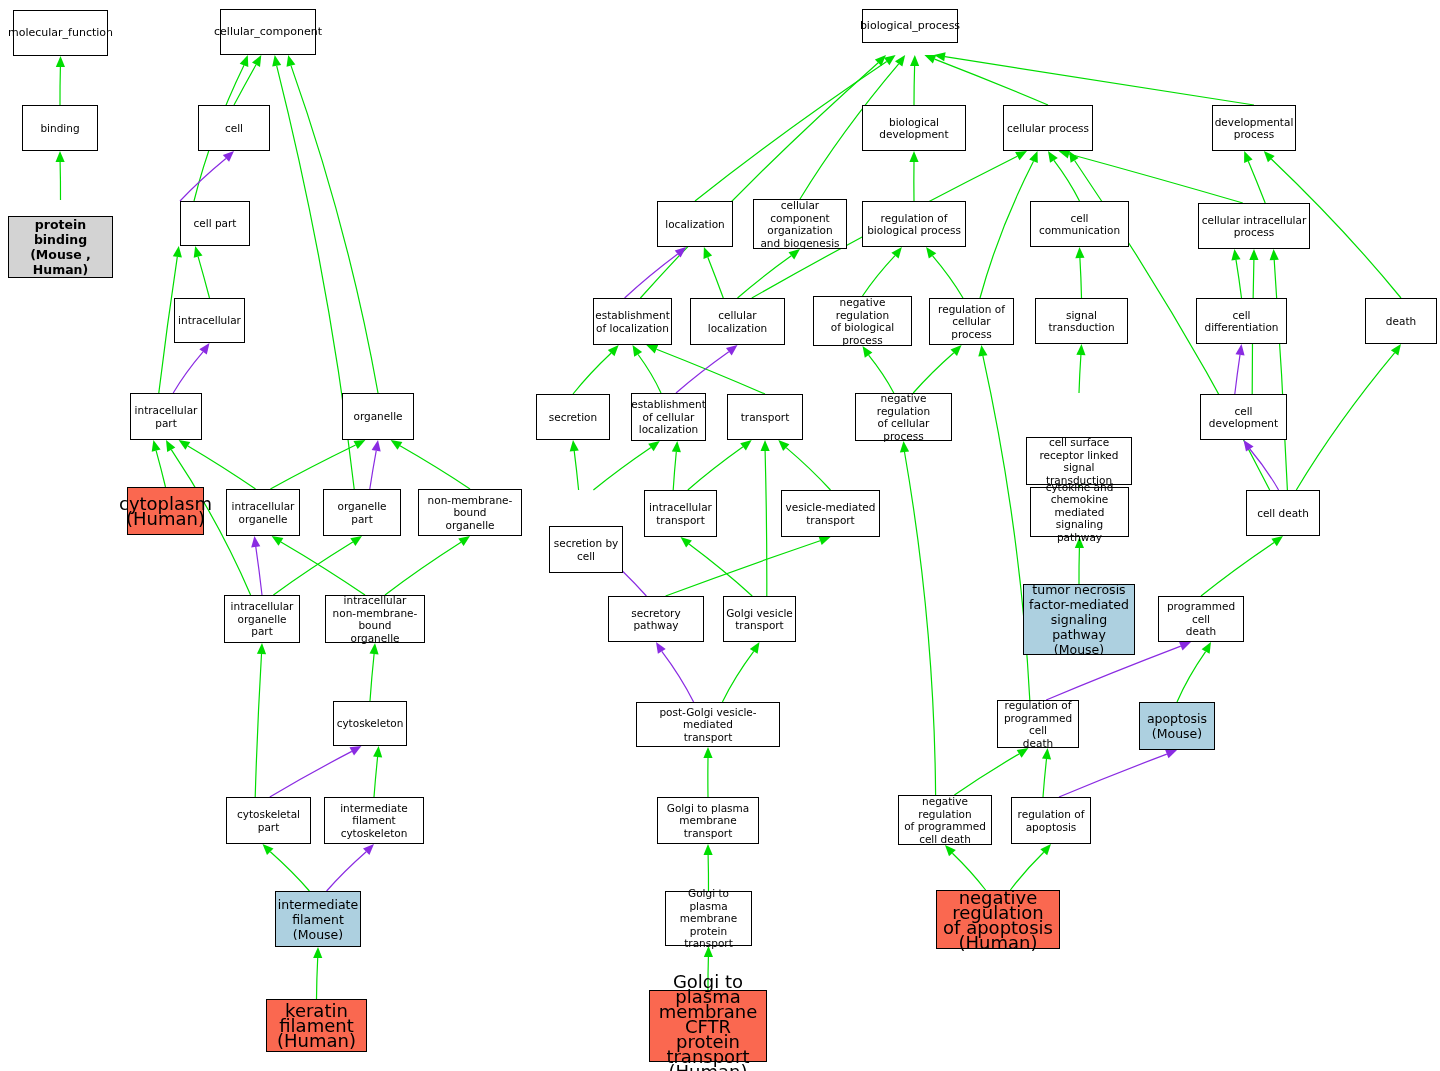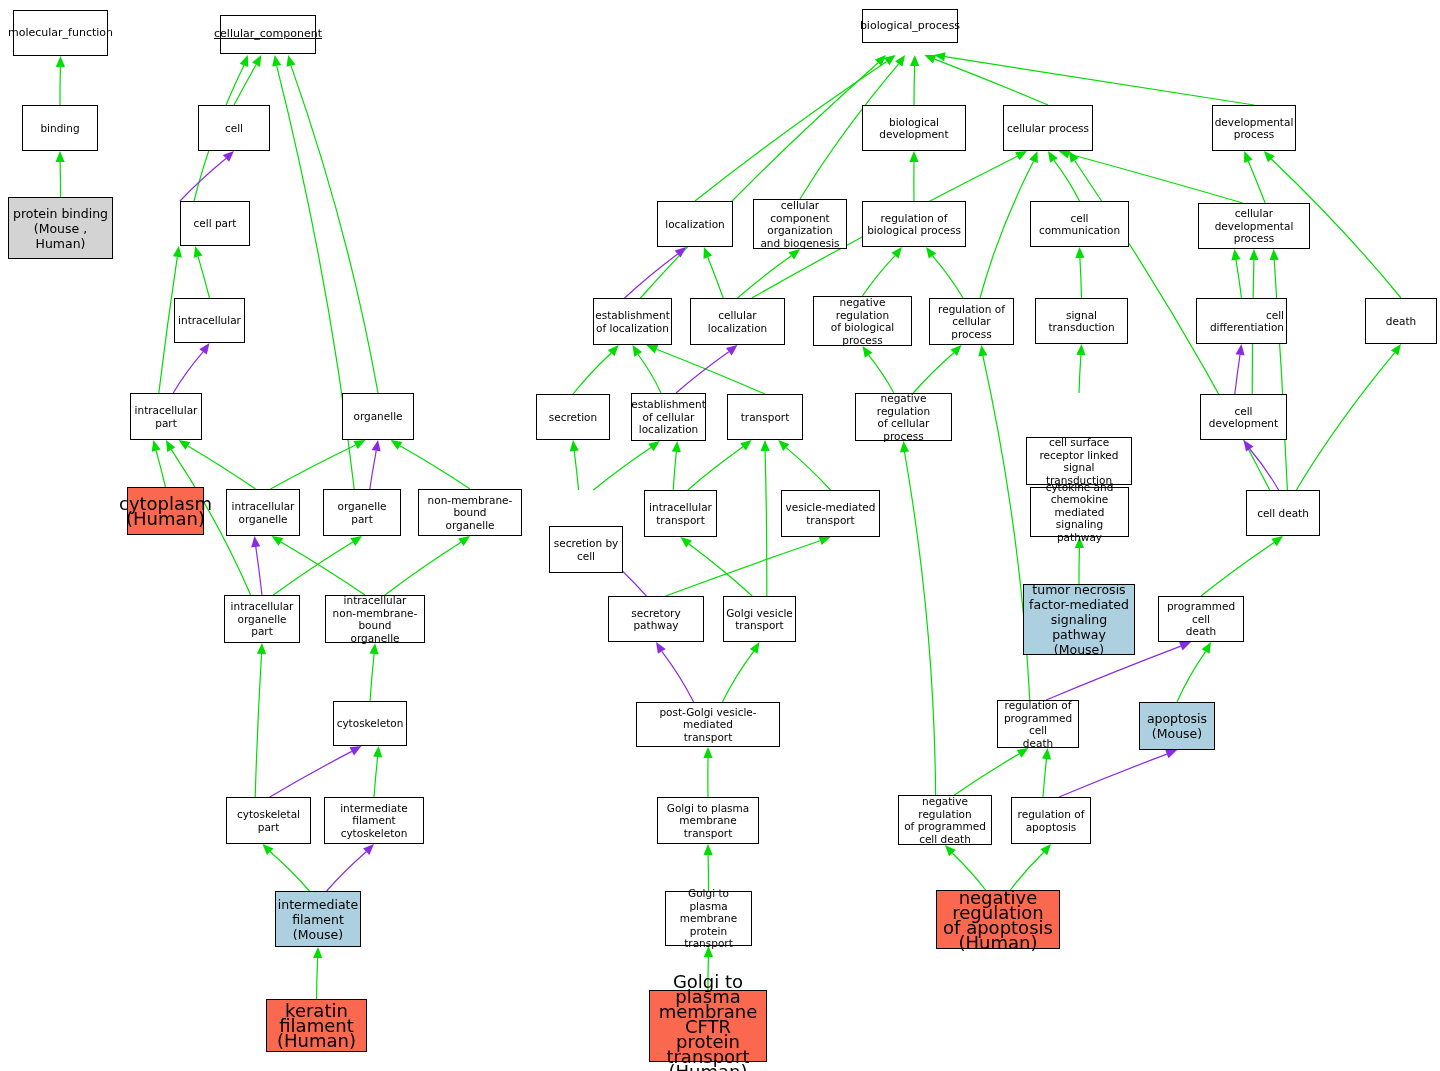--- a/index.html
+++ b/index.html
@@ -194,25 +194,25 @@
       <path d="M 708.0 990.0 Q 707.9 973.5 708.4 957.0" fill="none" stroke="#00dd00" stroke-width="1.2"></path>
       <polygon points="708.5,946.0 713.0,957.1 703.8,956.9" fill="#00dd00"></polygon>
     </svg>
   <div id="nodelayer">
       <div class="node root" style="left: 13px; top: 10px; width: 95px; height: 46px;">
         <span class="lbl">molecular_function</span>
       </div>
       <div class="node plain" style="left: 22px; top: 105px; width: 76px; height: 46px;">
         <span class="lbl">binding</span>
       </div>
-      <div class="node hl-gray" style="left: 8px; top: 197px; width: 105px; height: 62px;">
+      <div class="node hl-gray" style="left: 8px; top: 216px; width: 105px; height: 62px; font-weight: bold;">
         <span class="lbl">protein binding
 (Mouse , Human)</span>
       </div>
-      <div class="node root" style="left: 220px; top: 15px; width: 96px; height: 39px; text-decoration: underline;">
+      <div class="node root" style="left: 220px; top: 9px; width: 96px; height: 46px;">
         <span class="lbl">cellular_component</span>
       </div>
       <div class="node plain" style="left: 198px; top: 105px; width: 72px; height: 46px;">
         <span class="lbl">cell</span>
       </div>
       <div class="node plain" style="left: 152px; top: 201px; width: 70px; height: 45px; margin-left: 28px;">
         <span class="lbl">cell part</span>
       </div>
       <div class="node plain" style="left: 174px; top: 298px; width: 71px; height: 45px;">
         <span class="lbl">intracellular</span>
@@ -290,21 +290,21 @@
 and biogenesis</span>
       </div>
       <div class="node plain" style="left: 862px; top: 201px; width: 104px; height: 46px;">
         <span class="lbl">regulation of
 biological process</span>
       </div>
       <div class="node plain" style="left: 1030px; top: 201px; width: 99px; height: 46px;">
         <span class="lbl">cell communication</span>
       </div>
       <div class="node plain" style="left: 1198px; top: 203px; width: 112px; height: 46px;">
-        <span class="lbl">cellular developmental
+        <span class="lbl">cellular intracellular
 process</span>
       </div>
       <div class="node plain" style="left: 593px; top: 298px; width: 79px; height: 47px;">
         <span class="lbl">establishment
 of localization</span>
       </div>
       <div class="node plain" style="left: 690px; top: 298px; width: 95px; height: 47px;">
         <span class="lbl">cellular localization</span>
       </div>
       <div class="node plain" style="left: 813px; top: 296px; width: 99px; height: 50px;">
@@ -312,21 +312,21 @@
 of biological
 process</span>
       </div>
       <div class="node plain" style="left: 929px; top: 298px; width: 85px; height: 47px;">
         <span class="lbl">regulation of
 cellular process</span>
       </div>
       <div class="node plain" style="left: 1035px; top: 298px; width: 93px; height: 46px;">
         <span class="lbl">signal transduction</span>
       </div>
-      <div class="node plain" style="left: 1196px; top: 298px; width: 91px; height: 46px; text-align: right;">
+      <div class="node plain" style="left: 1196px; top: 298px; width: 91px; height: 46px;">
         <span class="lbl">cell differentiation</span>
       </div>
       <div class="node plain" style="left: 1365px; top: 298px; width: 72px; height: 46px;">
         <span class="lbl">death</span>
       </div>
       <div class="node plain" style="left: 536px; top: 394px; width: 74px; height: 46px;">
         <span class="lbl">secretion</span>
       </div>
       <div class="node plain" style="left: 631px; top: 393px; width: 75px; height: 48px;">
         <span class="lbl">establishment

